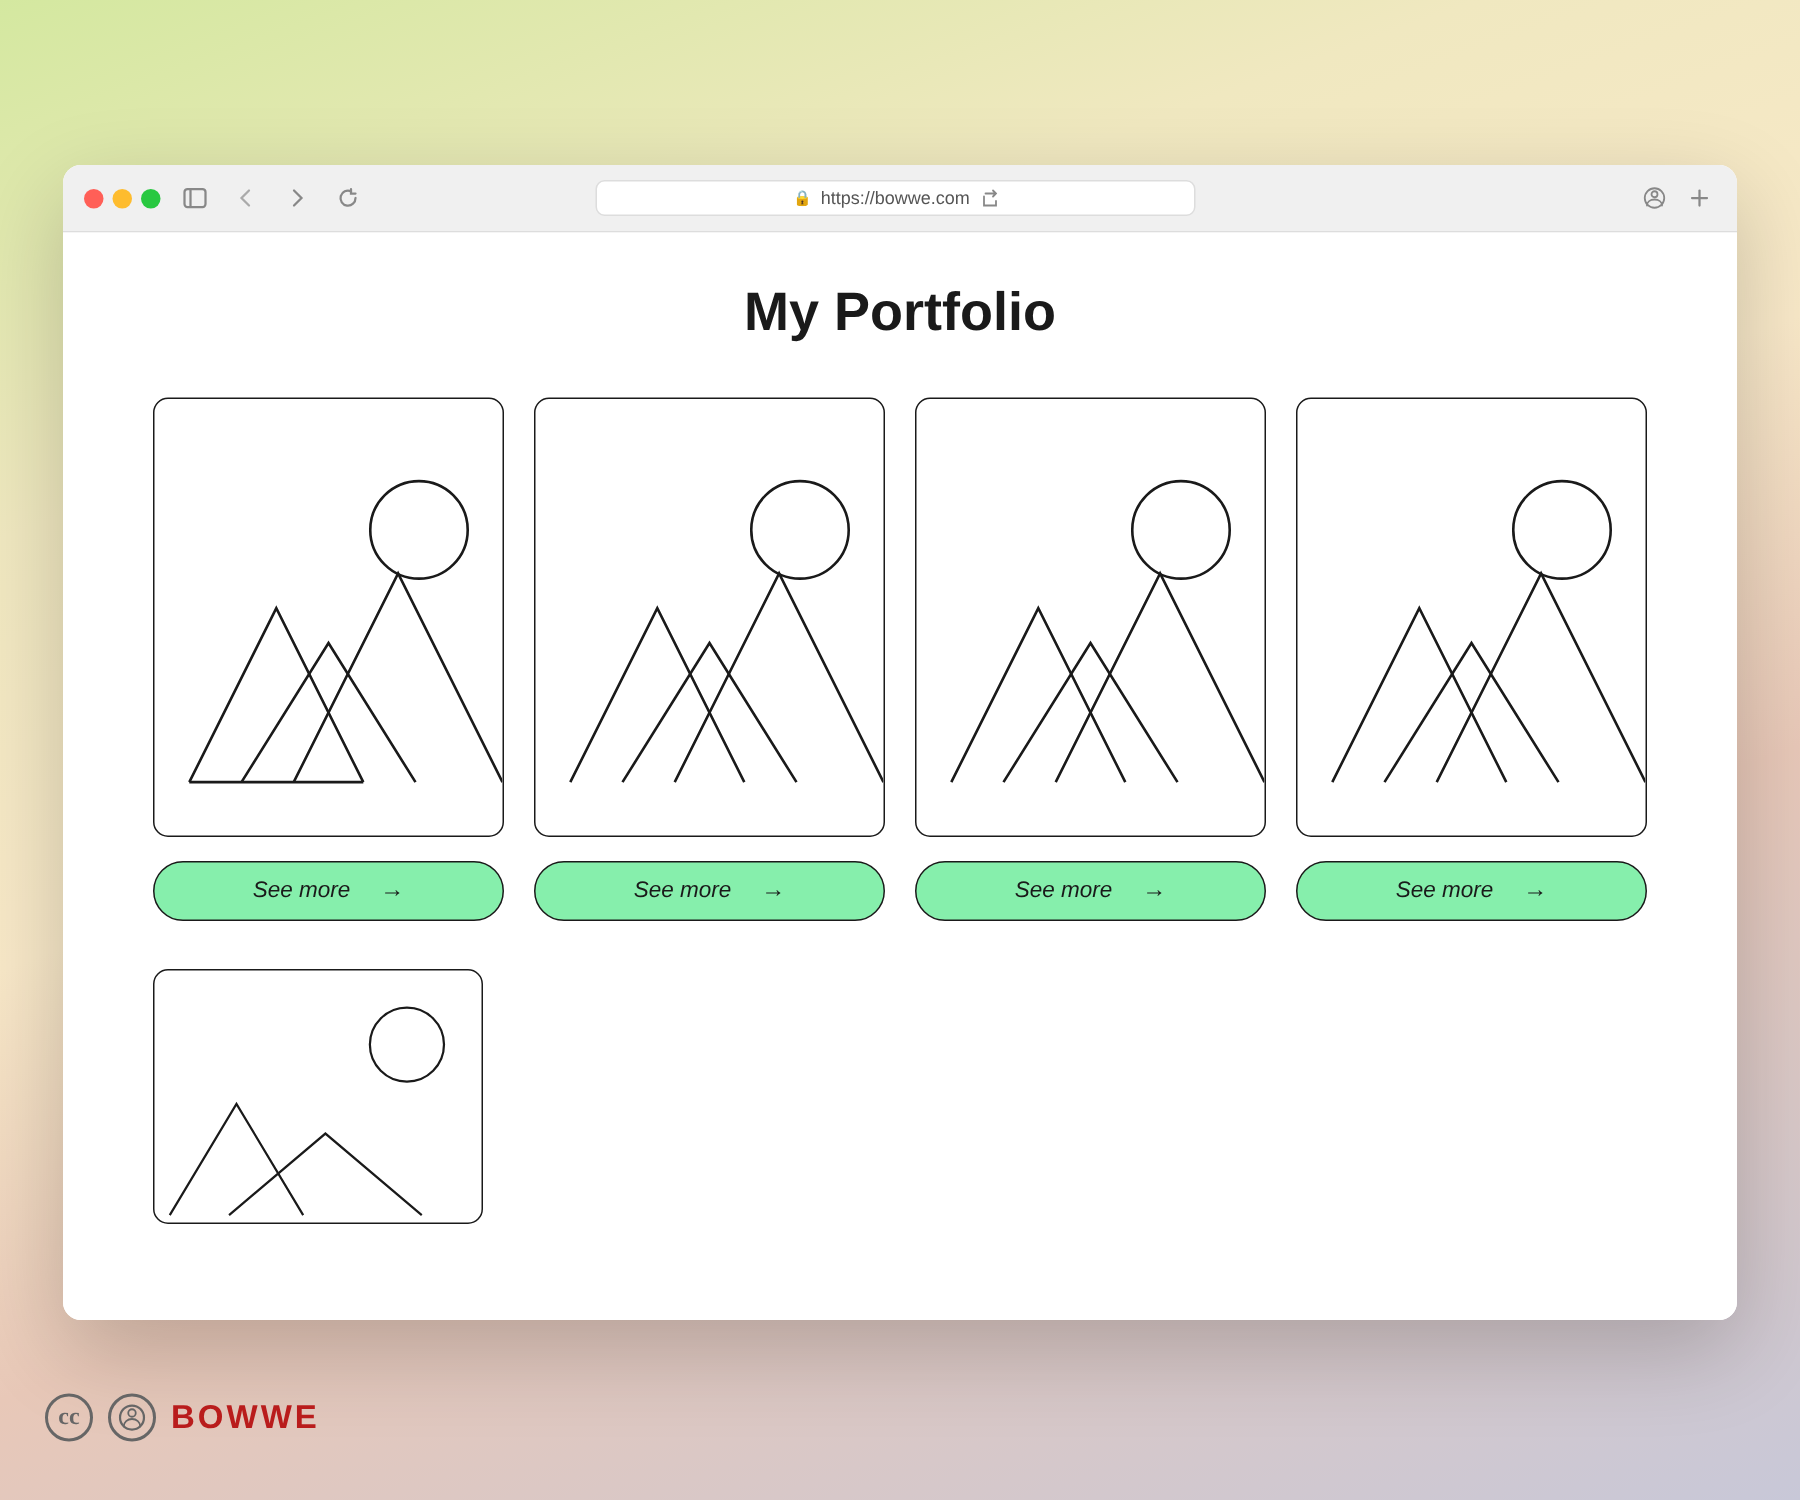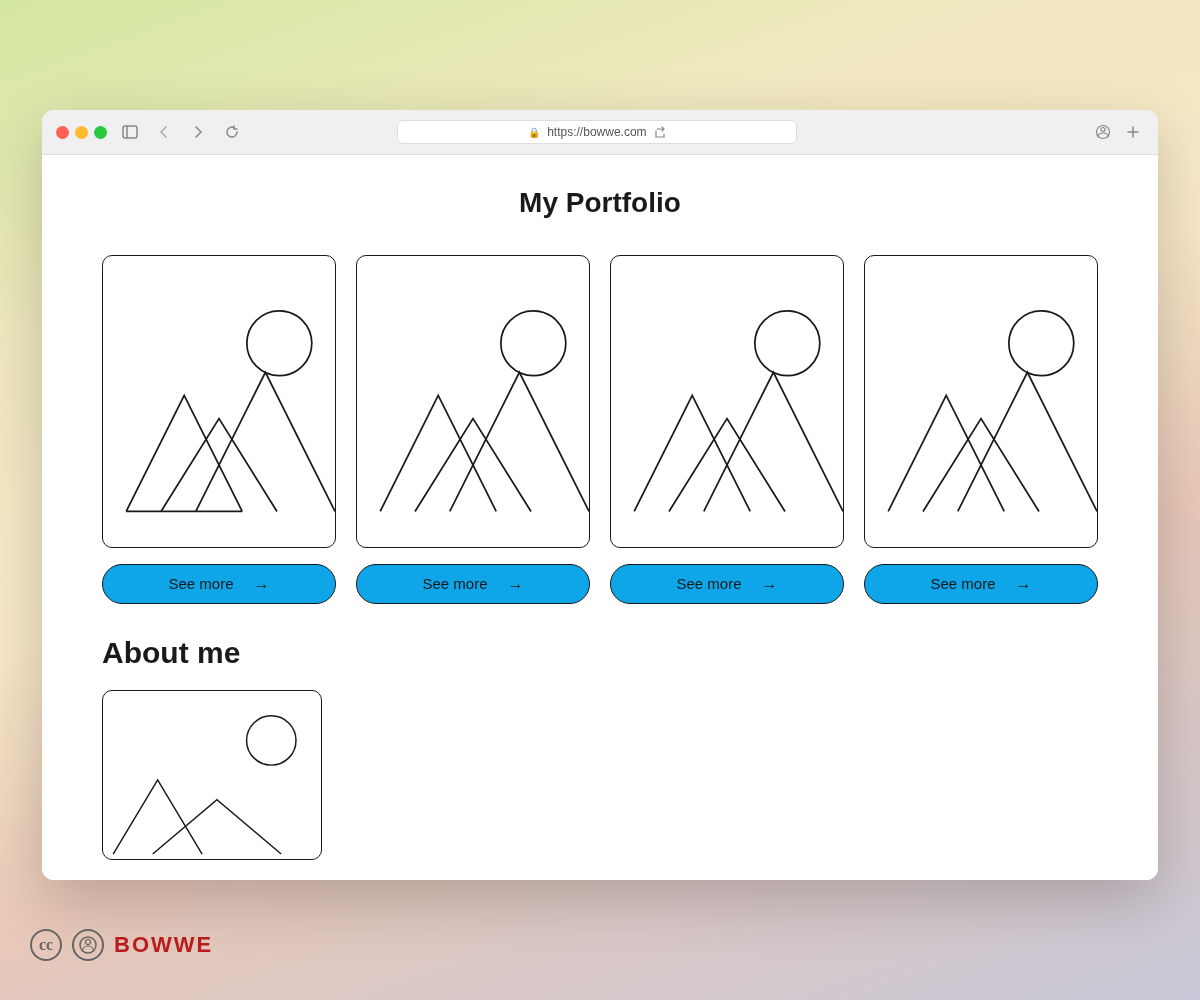--- a/index.html
+++ b/index.html
@@ -104,21 +104,21 @@
     
     .page-content {
       flex: 1;
       overflow-y: auto;
       padding: 32px 60px 40px;
       background: #ffffff;
     }
 
     .page-title {
       text-align: center;
-      font-size: 28px;
+      font-size: 36px;
       font-weight: 700;
       color: #1a1a1a;
       margin-bottom: 36px;
     }
 
     
     .portfolio-grid {
       display: grid;
       grid-template-columns: repeat(4, 1fr);
       gap: 20px;
@@ -150,23 +150,24 @@
       display: flex;
       align-items: center;
       justify-content: center;
       gap: 20px;
       border: 1.5px solid #1a1a1a;
       border-radius: 20px;
       padding: 10px 20px;
       font-size: 15px;
       font-weight: 500;
       color: #1a1a1a;
-      background: #0ea5e9;
+      background: #86efac;
       cursor: pointer;
       white-space: nowrap;
+      font-style: italic;
     }
 
     .arrow-icon {
       font-size: 16px;
     }
 
     
     .about-section {
       margin-top: 20px;
     }
@@ -382,21 +383,20 @@
         </div>
         <button class="see-more-btn">
           <span>See more</span>
           <span class="arrow-icon">→</span>
         </button>
       </div>
 
     </div>
 
     <div class="about-section">
-      <h2 class="about-title">About me</h2>
       <div class="about-content">
         <div class="about-image">
           <svg viewBox="0 0 220 170" xmlns="http://www.w3.org/2000/svg">
             <circle cx="170" cy="50" r="25" fill="none" stroke="#1a1a1a" stroke-width="1.5"></circle>
             <polyline points="10,165 55,90 100,165" fill="none" stroke="#1a1a1a" stroke-width="1.5"></polyline>
             <polyline points="50,165 115,110 180,165" fill="none" stroke="#1a1a1a" stroke-width="1.5"></polyline>
           </svg>
         </div>
       </div>
     </div>

